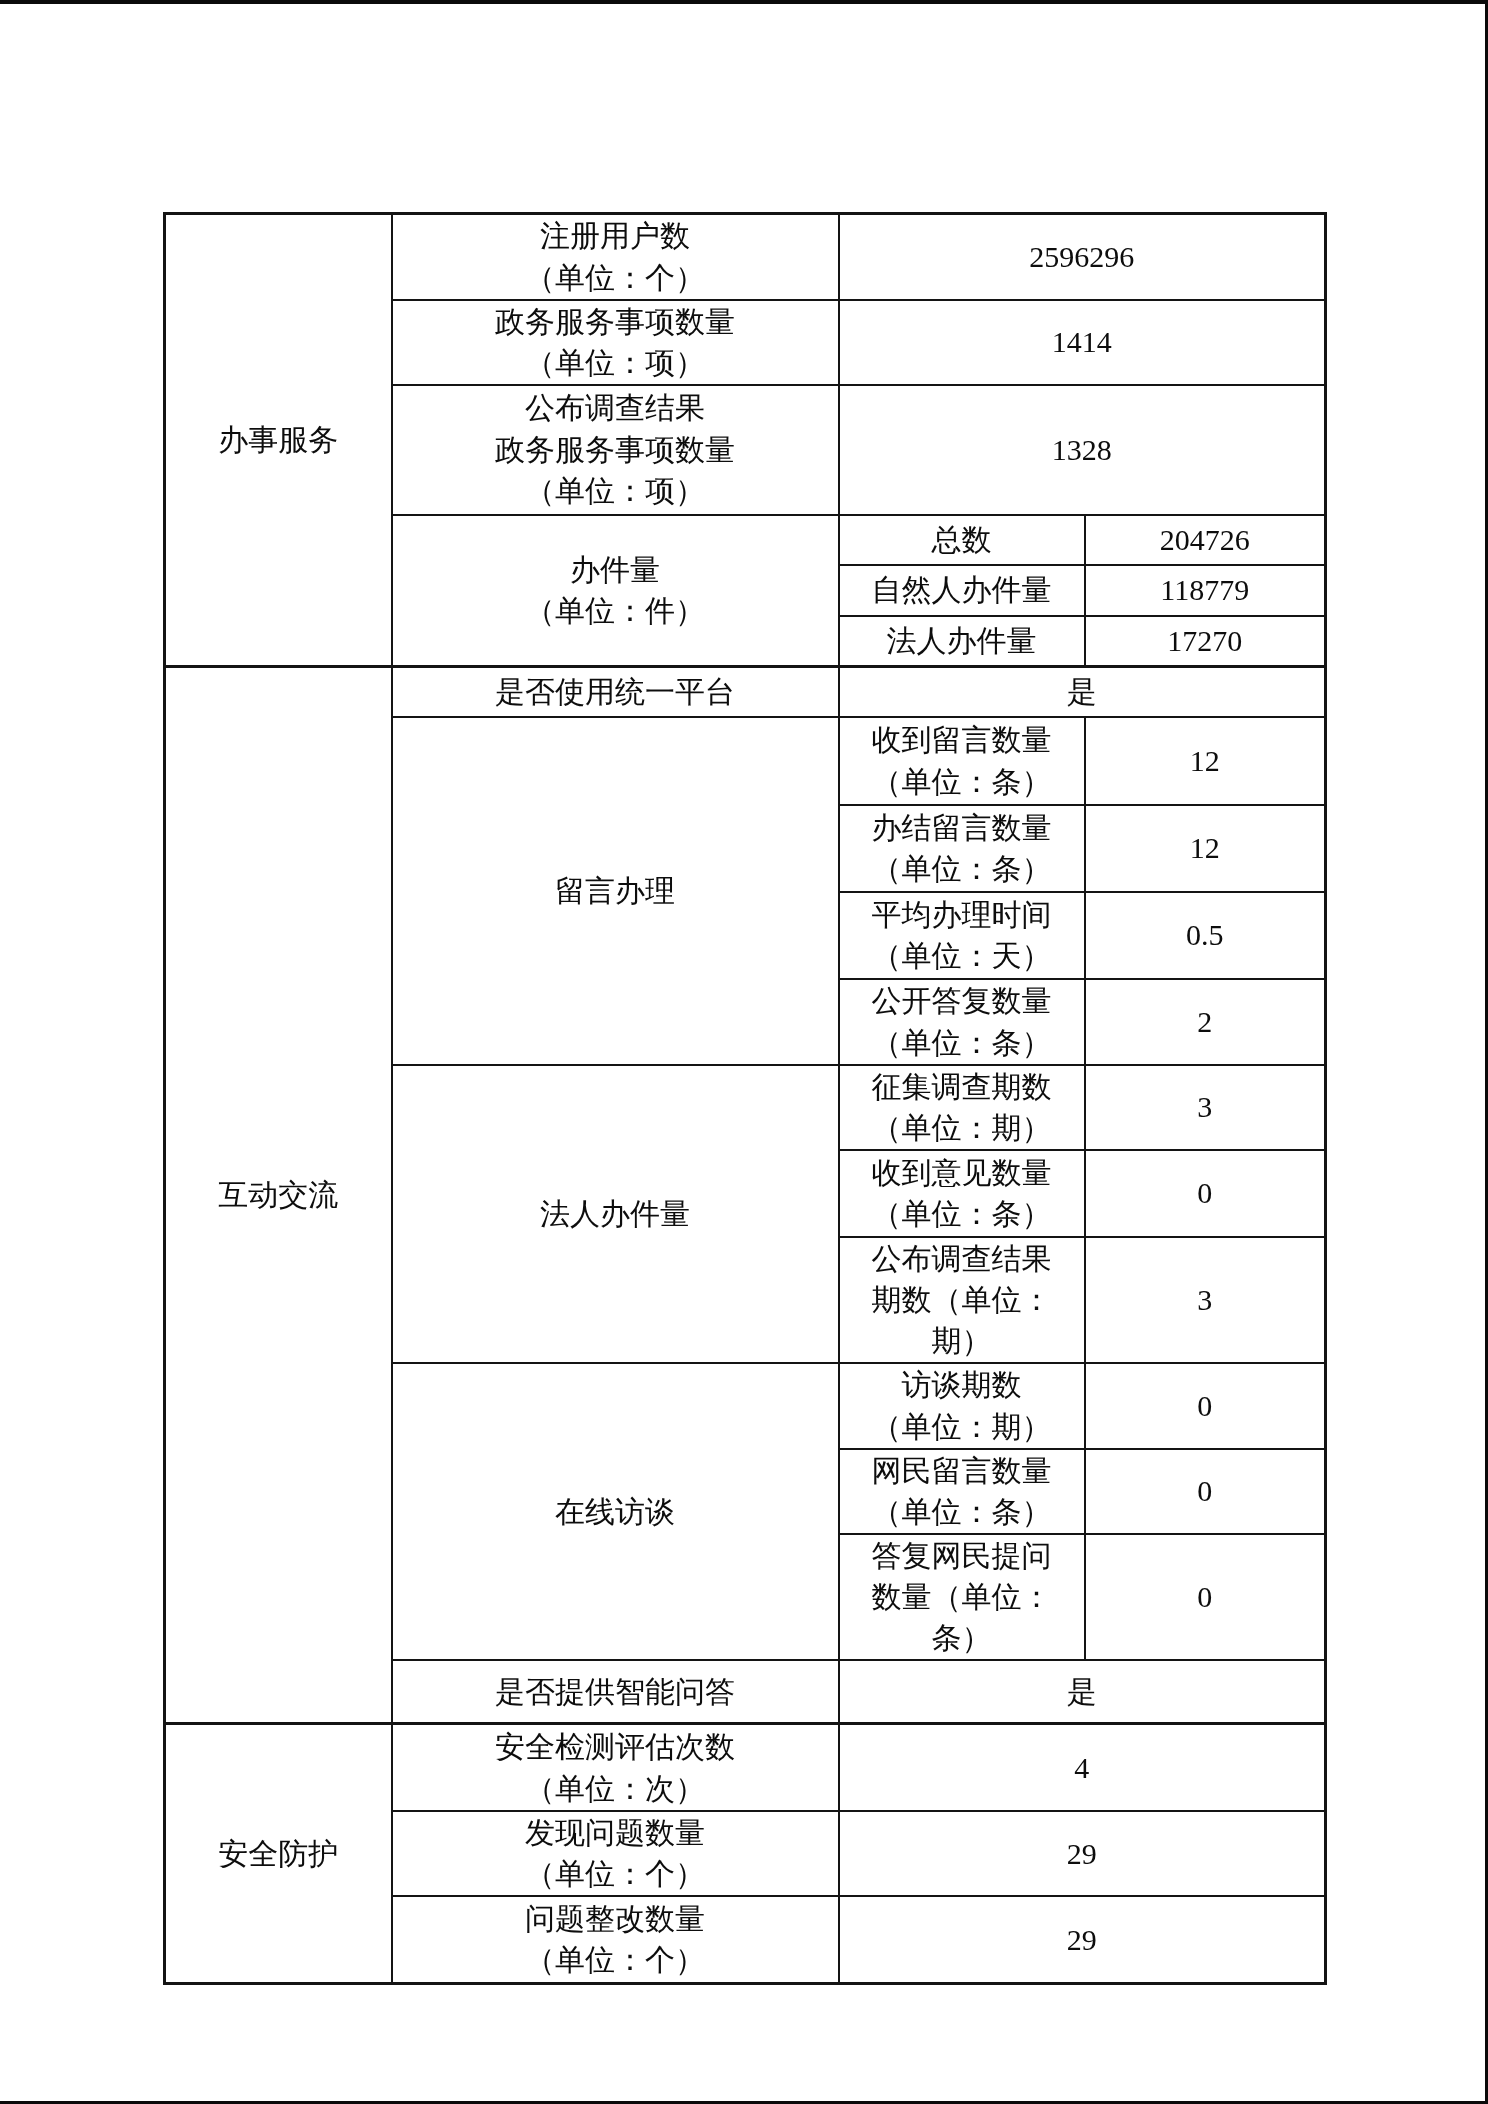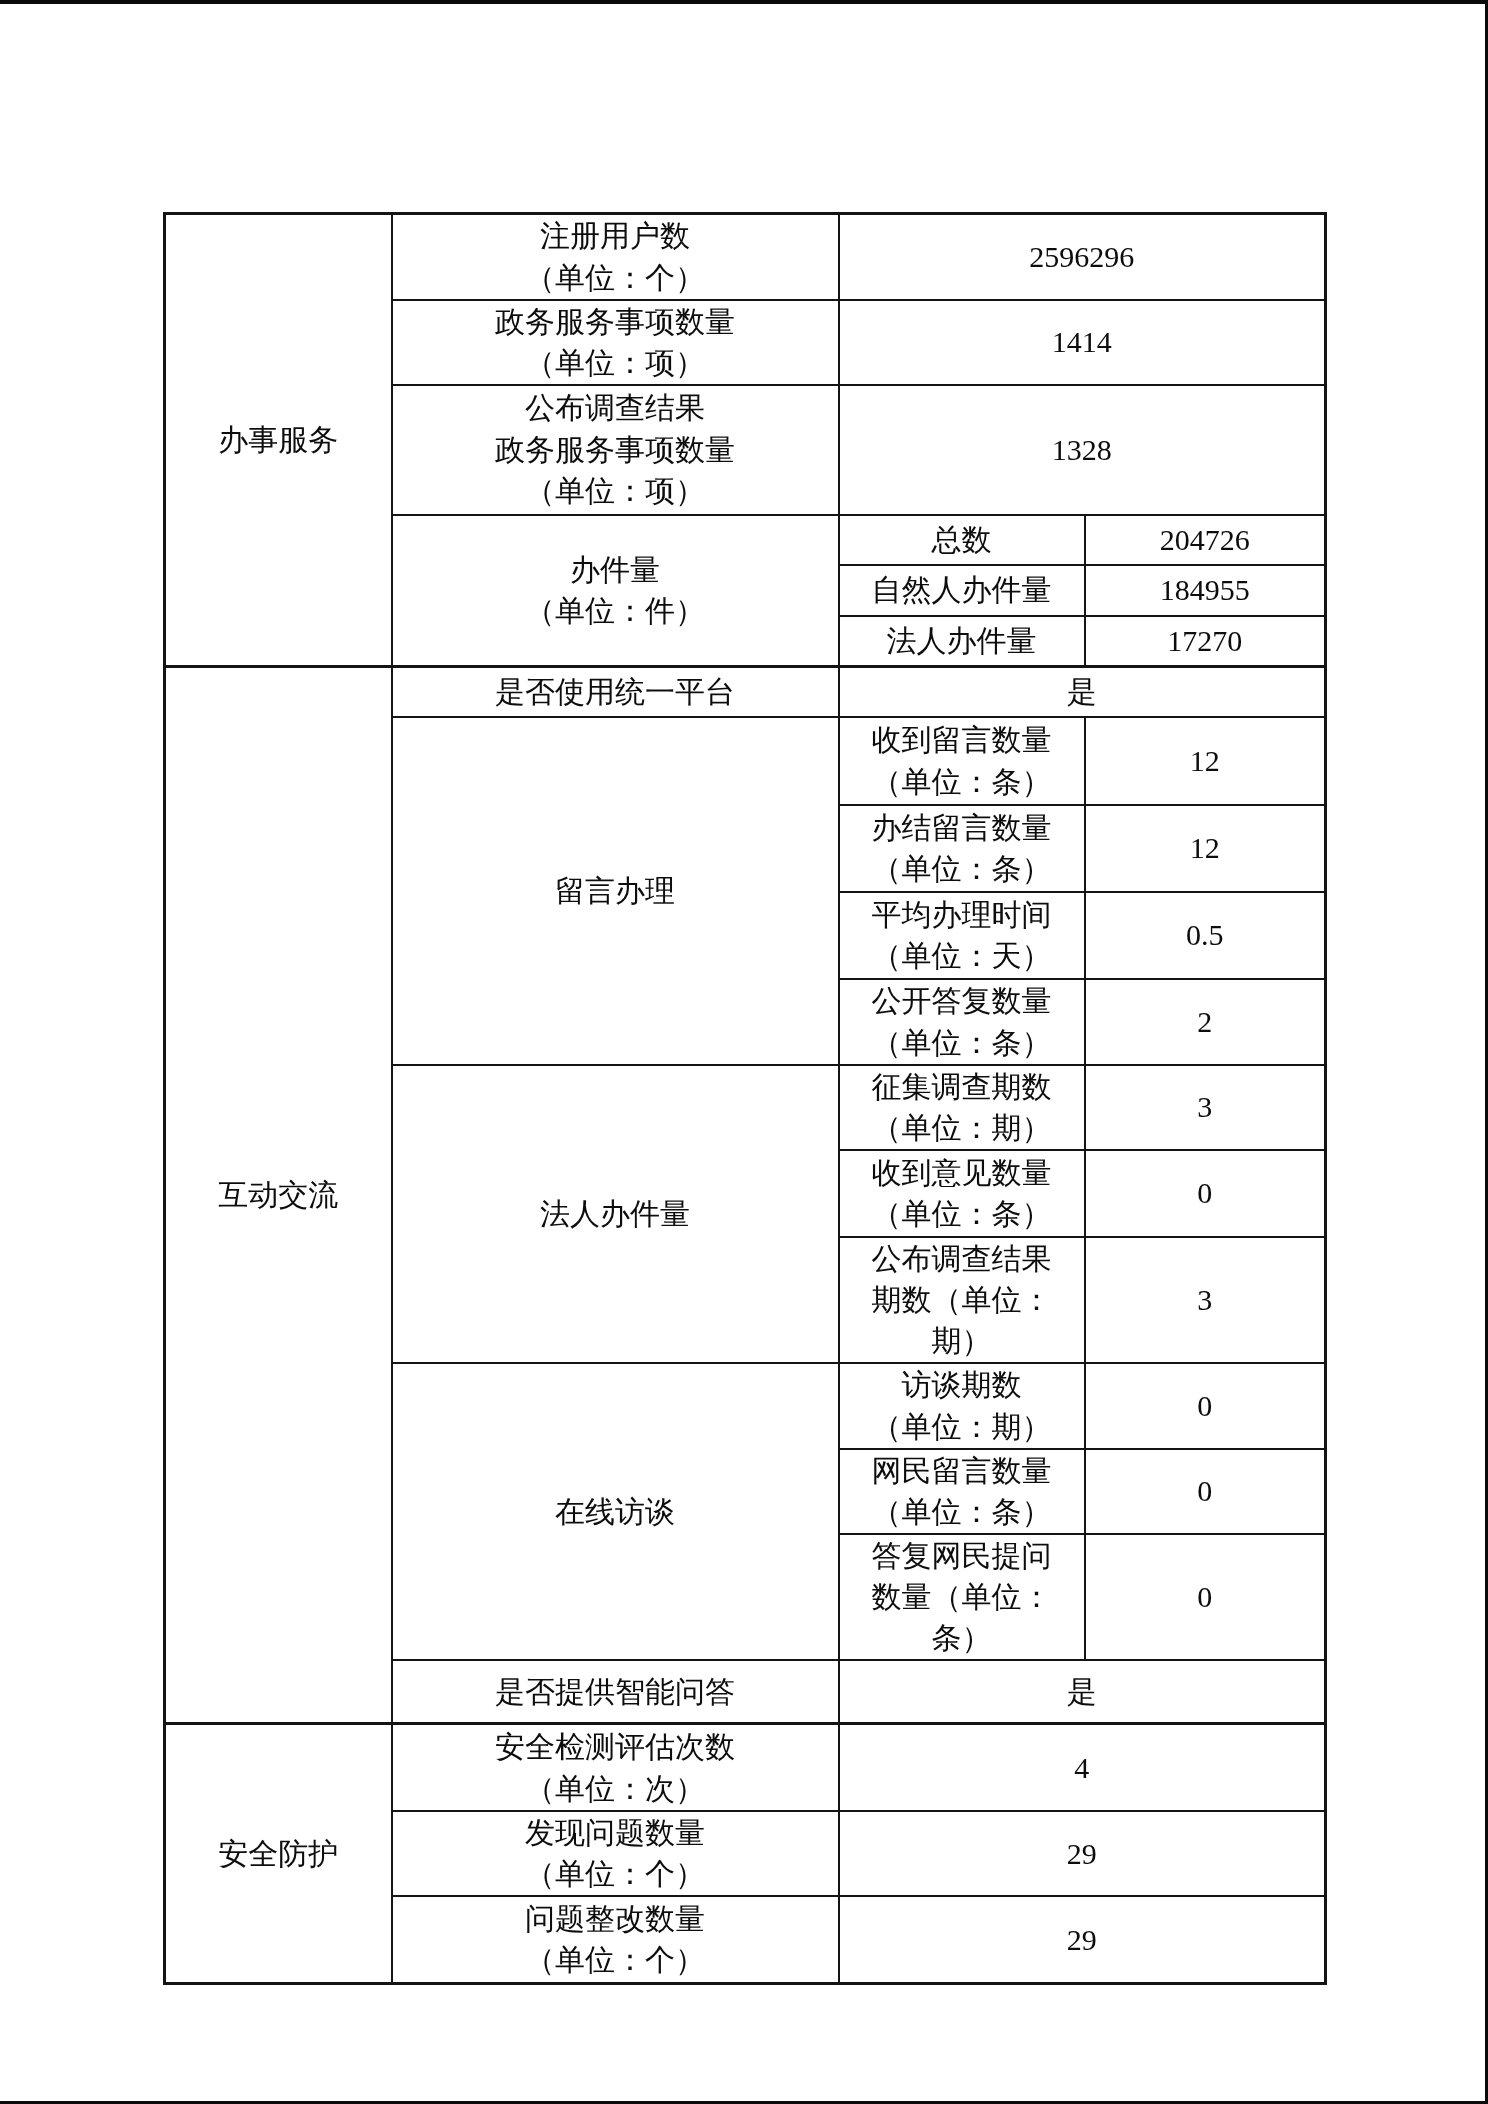--- a/index.html
+++ b/index.html
@@ -78,21 +78,21 @@
       <td colspan="2">1328</td>
     </tr>
     <tr style="height:50px">
       <td rowspan="3">办件量
 （单位：件）</td>
       <td>总数</td>
       <td>204726</td>
     </tr>
     <tr style="height:51px">
       <td>自然人办件量</td>
-      <td>184955</td>
+      <td>118779</td>
     </tr>
     <tr style="height:51px">
       <td>法人办件量</td>
       <td>17270</td>
     </tr>
 
     <tr class="section-start" style="height:50px">
       <td class="section" rowspan="12">互动交流</td>
       <td>是否使用统一平台</td>
       <td colspan="2">是</td>

